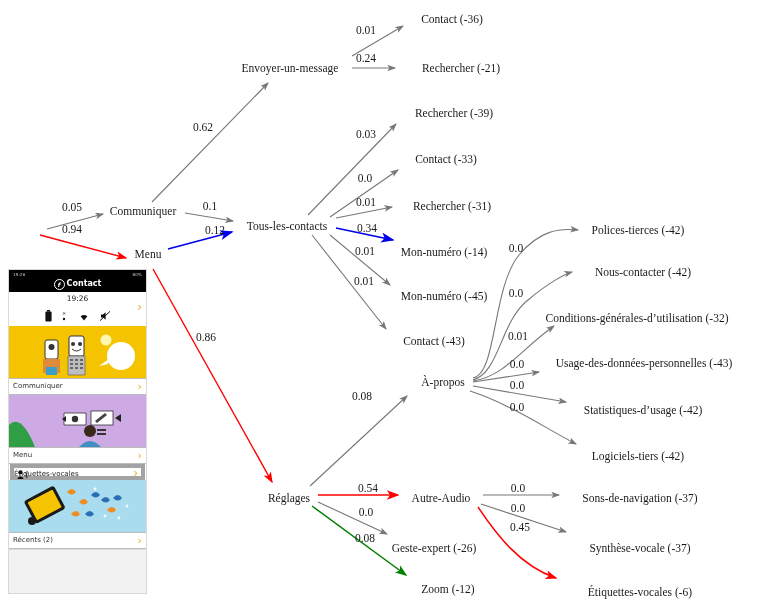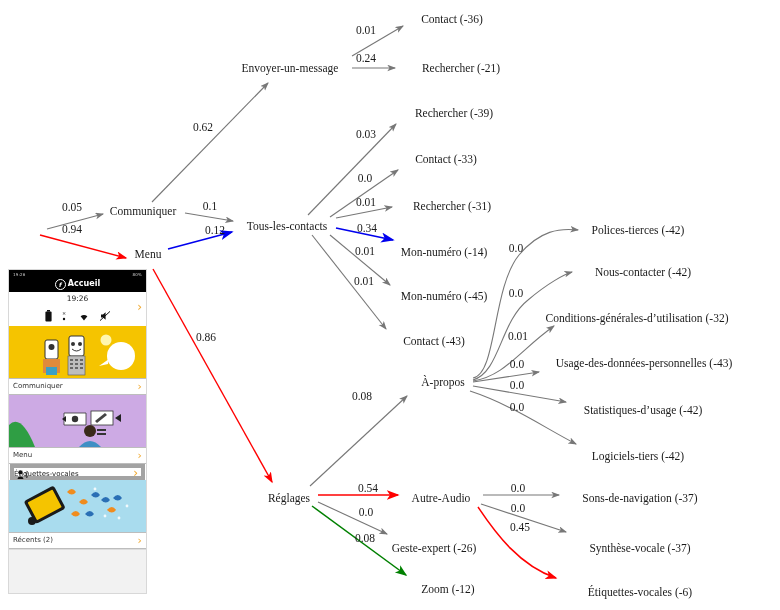--- a/index.html
+++ b/index.html
@@ -190,21 +190,21 @@
   </svg>
 
   <div id="phone">
 
     <div id="statusbar">
       <div class="stline">
         <span>19:26</span>
         <span>80%</span>
       </div>
       <div class="appttl">
-        <span class="f-logo">f</span><span>Accueil</span>
+        <span class="f-logo">f</span><span>Contact</span>
       </div>
     </div>
 
     <div class="clockrow">19:26</div>
 
     <div class="iconrow">
       <span>
         <svg width="7" height="12" viewBox="0 0 7 12">
             <rect x="2" y="0" width="3" height="1.6" fill="#111"></rect>
             <rect x="0.4" y="1.6" width="6.2" height="10" rx="1" fill="#111"></rect>

